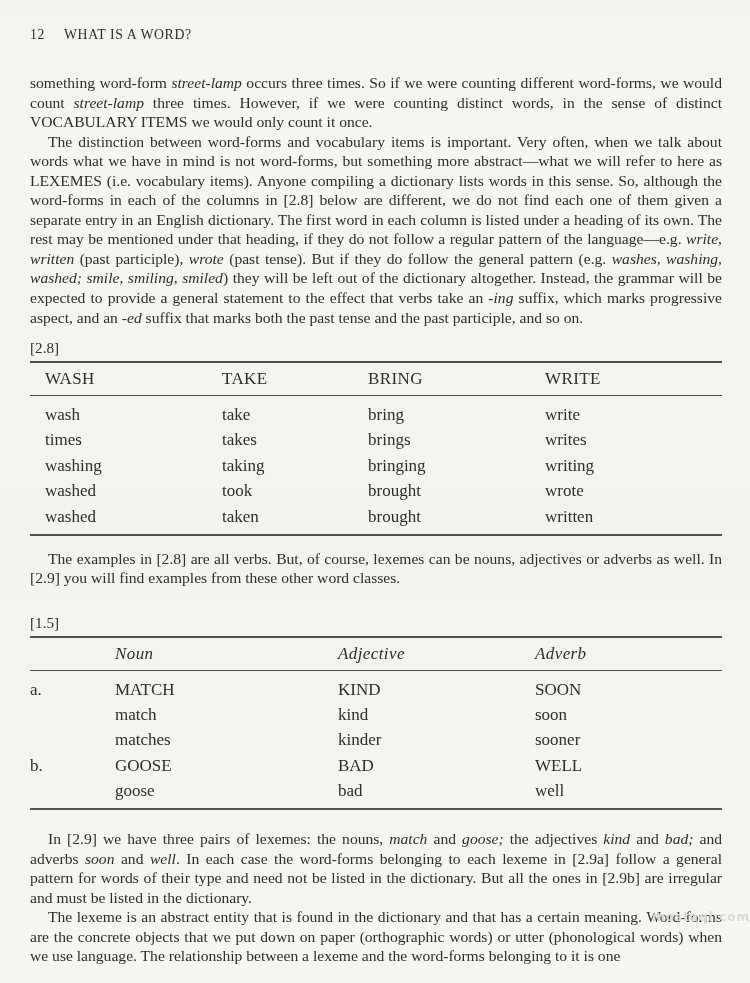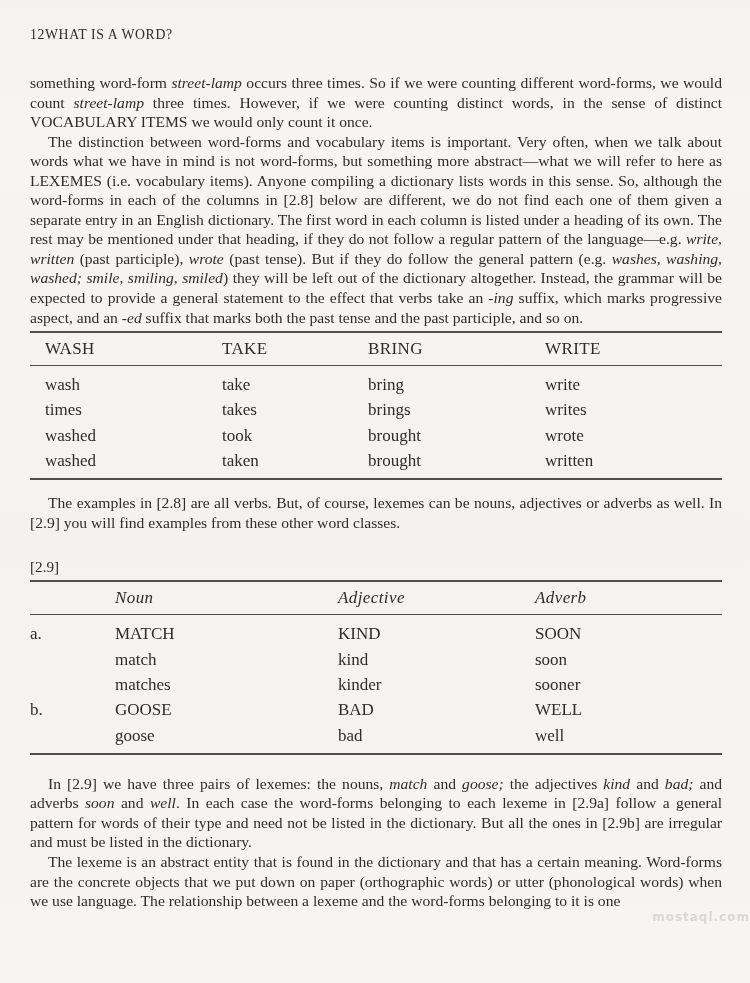--- a/index.html
+++ b/index.html
@@ -15,21 +15,21 @@
     position:relative;
     width:750px;height:983px;
     background:var(--bg);
     background-image:linear-gradient(180deg, rgba(0,0,0,0.012) 0%, rgba(0,0,0,0) 12%, rgba(0,0,0,0.01) 55%, rgba(0,0,0,0) 100%);
     font-family:"Liberation Serif", serif;
     color:var(--ink);
     overflow:hidden;
   }
   .content{padding:27px 28px 0 30px;}
   .page-header{
-    display:flex;align-items:baseline;
+    display:flex;align-items:baseline;gap:19px;
     font-size:13.8px;letter-spacing:0.6px;
     margin-bottom:30px;
   }
   .body-text p{
     margin:0;
     font-size:15.6px;
     line-height:19.55px;
     text-align:justify;
     text-indent:18px;
   }
@@ -93,20 +93,21 @@
     <div class="page-header">
       <span>12</span>
       <span>WHAT IS A WORD?</span>
     </div>
 
     <div class="body-text">
       <p class="no-indent"><span>something word-form </span><i>street-lamp</i><span> occurs three times. So if we were counting different word-forms, we would count </span><i>street-lamp</i><span> three times. However, if we were counting distinct words, in the sense of distinct VOCABULARY ITEMS we would only count it once.</span></p>
       <p><span>The distinction between word-forms and vocabulary items is important. Very often, when we talk about words what we have in mind is not word-forms, but something more abstract—what we will refer to here as LEXEMES (i.e. vocabulary items). Anyone compiling a dictionary lists words in this sense. So, although the word-forms in each of the columns in [2.8] below are different, we do not find each one of them given a separate entry in an English dictionary. The first word in each column is listed under a heading of its own. The rest may be mentioned under that heading, if they do not follow a regular pattern of the language—e.g. </span><i>write, written</i><span> (past participle), </span><i>wrote</i><span> (past tense). But if they do follow the general pattern (e.g. </span><i>washes, washing, washed; smile, smiling, smiled</i><span>) they will be left out of the dictionary altogether. Instead, the grammar will be expected to provide a general statement to the effect that verbs take an </span><i>-ing</i><span> suffix, which marks progressive aspect, and an </span><i>-ed</i><span> suffix that marks both the past tense and the past participle, and so on.</span></p>
     </div>
 
+    <div class="exhibit-label first">[2.8]</div>
     <div class="table-wrap">
         <table class="exhibit-table t28">
           <thead>
             <tr>
               <th>WASH</th>
               <th>TAKE</th>
               <th>BRING</th>
               <th>WRITE</th>
             </tr>
           </thead>
@@ -117,40 +118,46 @@
               <td>bring</td>
               <td>write</td>
             </tr>
             <tr>
               <td>times</td>
               <td>takes</td>
               <td>brings</td>
               <td>writes</td>
             </tr>
             <tr>
+              <td>washing</td>
+              <td>taking</td>
+              <td>bringing</td>
+              <td>writing</td>
+            </tr>
+            <tr>
               <td>washed</td>
               <td>took</td>
               <td>brought</td>
               <td>wrote</td>
             </tr>
             <tr>
               <td>washed</td>
               <td>taken</td>
               <td>brought</td>
               <td>written</td>
             </tr>
           </tbody>
         </table>
       </div>
 
     <div class="body-text after-t28">
       <p><span>The examples in [2.8] are all verbs. But, of course, lexemes can be nouns, adjectives or adverbs as well. In [2.9] you will find examples from these other word classes.</span></p>
     </div>
 
-    <div class="exhibit-label second">[2.9]</div>
+    <div class="exhibit-label second">[1.5]</div>
     <div class="table-wrap">
         <table class="exhibit-table t29">
           <thead>
             <tr>
               <th></th>
               <th><i>Noun</i></th>
               <th><i>Adjective</i></th>
               <th><i>Adverb</i></th>
             </tr>
           </thead>

